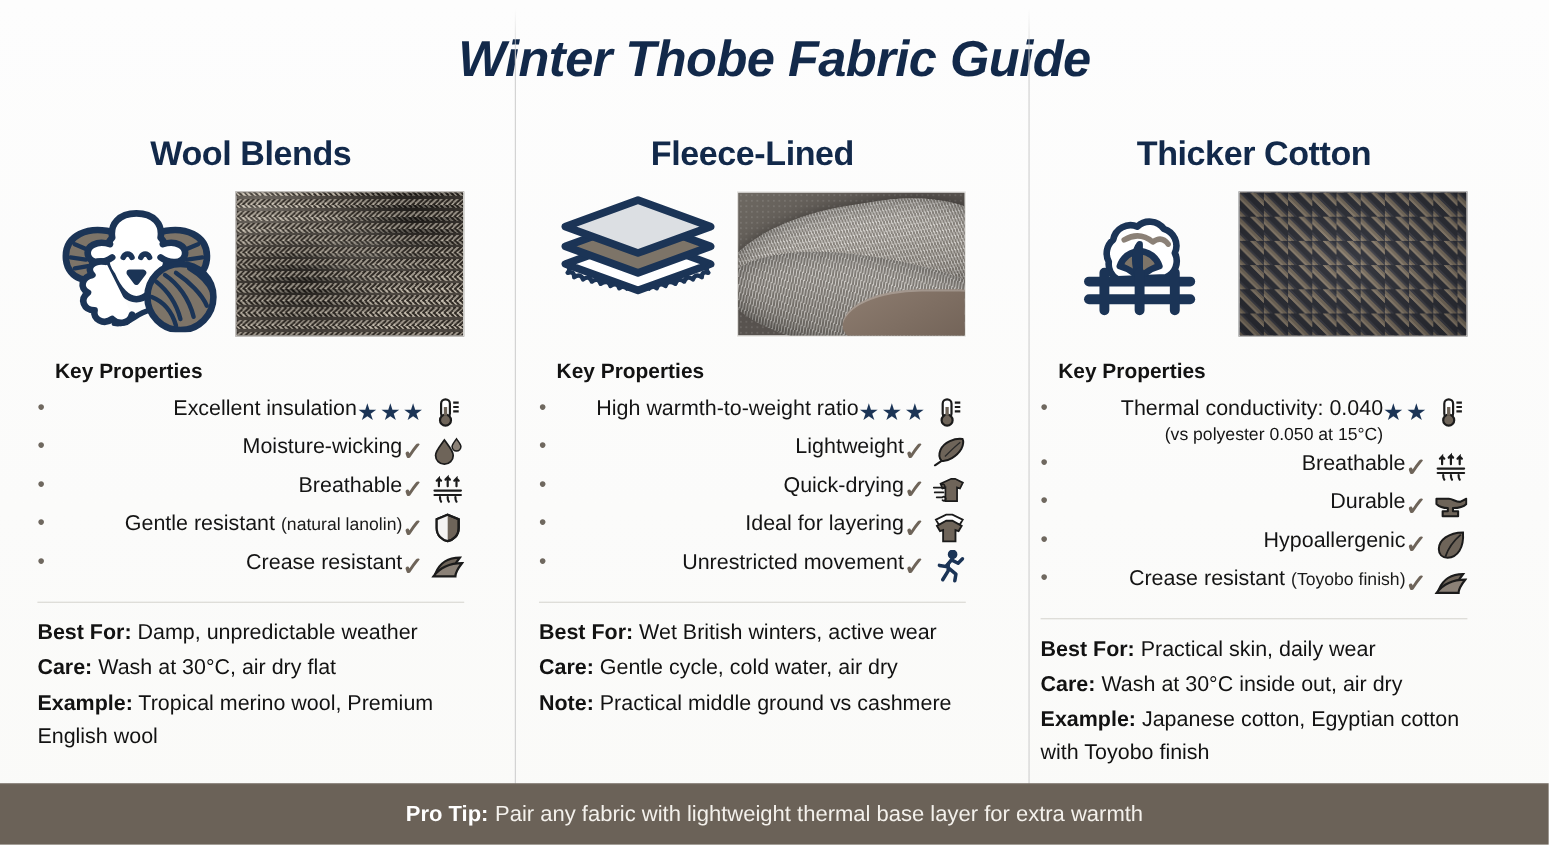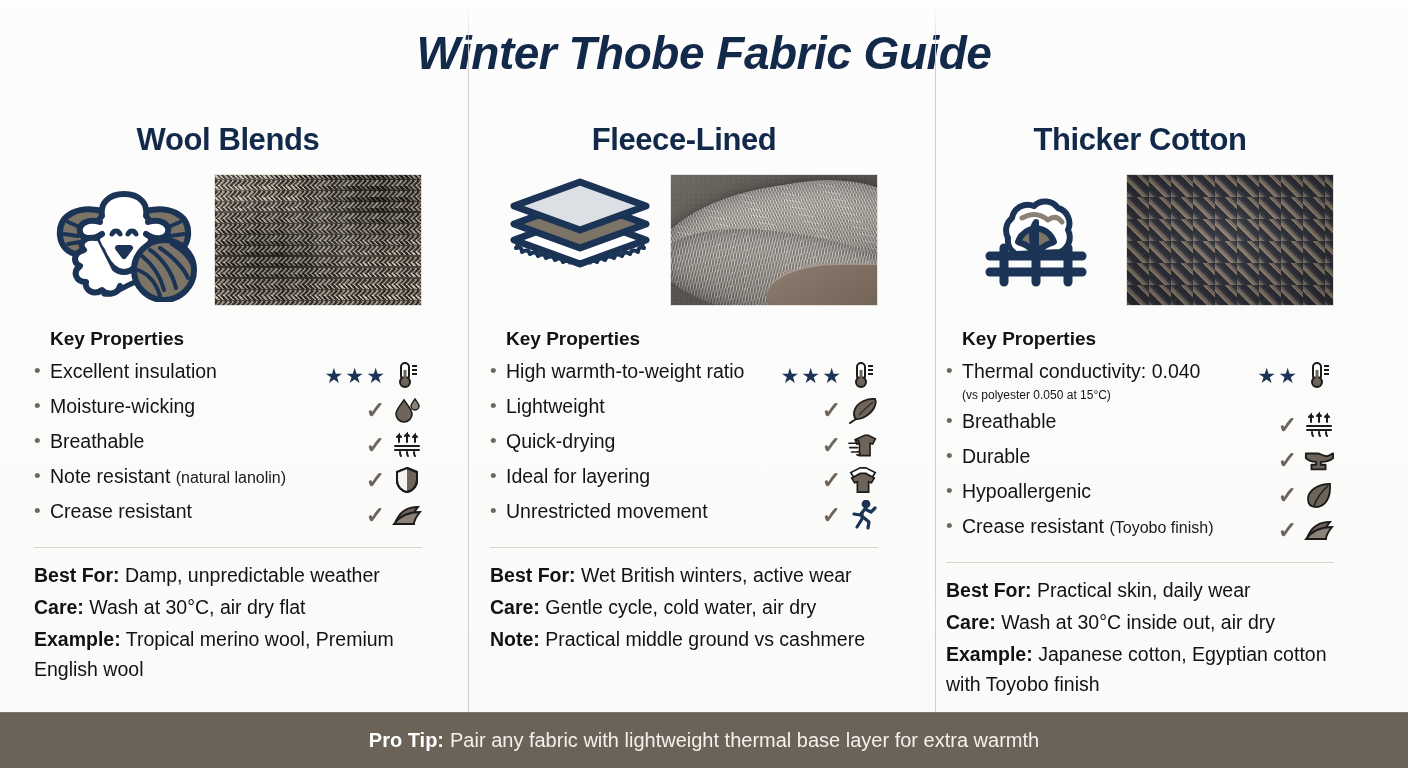--- a/index.html
+++ b/index.html
@@ -125,23 +125,23 @@
   .sw-cotton::after {
     content:""; position:absolute; inset:0;
     background: radial-gradient(180px 120px at 50% 45%, rgba(255,255,255,.06), rgba(0,0,0,.30));
   }
 
   
   .kp-head { font-size: 19px; font-weight: bold; color: #121212; margin-top: 20px; margin-left: 16px; }
   .props { margin-top: 8px; }
   .prop { display: flex; align-items: flex-start; min-height: 35px; }
   .bullet { flex: 0 0 16px; color: #6f685f; font-size: 19px; line-height: 26px; text-align: left; }
-  .prop-text { flex: 1 1 auto; font-size: 19.5px; color: #141414; line-height: 25px; padding-top: 1px; }
+  .prop-text { flex: 1 1 auto; font-size: 19.5px; color: #141414; line-height: 25px; padding-top: 1px; text-align: right; }
   .prop-text .sub { font-size: 16px; color: #1a1a1a; }
-  .prop-text .nl { display: block; font-size: 12px; margin-top: -1px; }
+  .prop-text .nl { display: block; font-size: 16px; margin-top: -1px; }
   .prop-marks { flex: 0 0 auto; display: flex; align-items: center; gap: 7px; padding-top: 2px; }
   .stars { display: flex; gap: 2px; }
   .star { color: #1b3456; font-size: 21px; line-height: 21px; }
   .tick { color: #6e6459; font-size: 23px; line-height: 20px; font-weight: bold; }
   .pic { width: 30px; height: 30px; display: flex; align-items: center; justify-content: center; }
   .pic svg { display: block; }
 
   
   .hr { height: 1px; background: #d8d6d2; margin: 14px 0 12px; }
   .meta { font-size: 19.5px; color: #121212; line-height: 30px; }
@@ -263,21 +263,21 @@
                     <path d="M23 11V4l-2 2M23 4l2 2"></path>
                     <path d="M8 21c0 3 1 4 1 4M15 21c0 3 1 4 1 4M22 21c0 3 1 4 1 4"></path>
                   </g>
                 </svg>
             </span>
           </span>
         </div>
 
         <div class="prop">
           <span class="bullet">•</span>
-          <span class="prop-text"><span>Note resistant</span> <span class="sub">(natural lanolin)</span></span>
+          <span class="prop-text"><span>Gentle resistant</span> <span class="sub">(natural lanolin)</span></span>
           <span class="prop-marks">
             <span class="tick">✓</span>
             <span class="pic">
               <svg width="24" height="28" viewBox="0 0 24 28">
                   <path d="M12 2 L22 6 v8 c0 7-5 11-10 12 C7 25 2 21 2 14 V6 Z" fill="#6e6459" stroke="#1b1b1b" stroke-width="2"></path>
                   <path d="M12 2 v24 C7 25 2 21 2 14 V6 Z" fill="#ffffff" stroke="none" opacity=".92"></path>
                   <path d="M12 2 L22 6 v8 c0 7-5 11-10 12 C7 25 2 21 2 14 V6 Z" fill="none" stroke="#1b1b1b" stroke-width="2"></path>
                 </svg>
             </span>
           </span>

